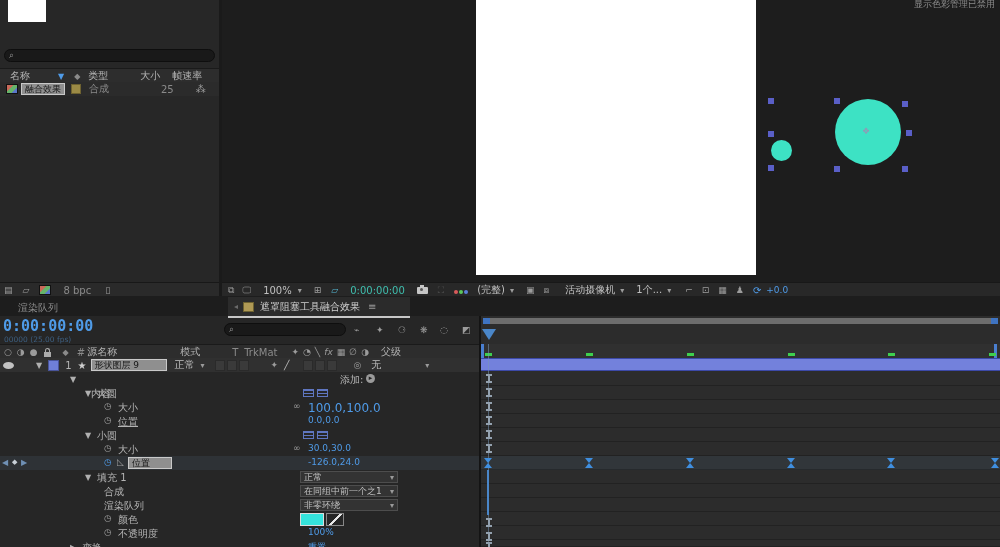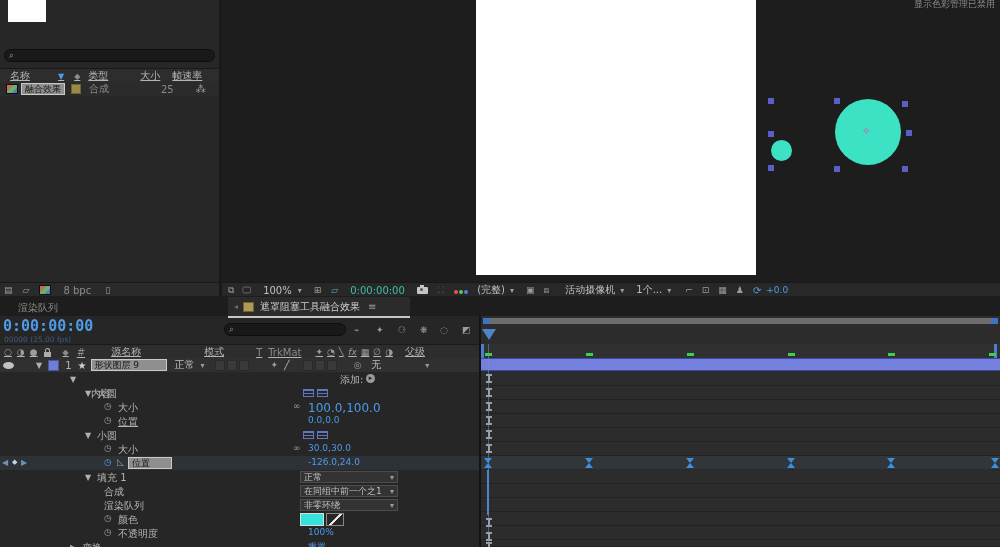--- a/index.html
+++ b/index.html
@@ -7,21 +7,21 @@
         font-family:"DejaVu Sans",sans-serif;font-size:10px;color:#b4b4b4;}
   .abs{position:absolute;}
   .txt{white-space:nowrap;}
   .blue{color:#4F9BE8;}
   .dim{color:#8a8a8a;}
   .dropbox{border:1px solid #4d4d4d;background:#333;color:#c0c0c0;font-size:9px;
            display:flex;align-items:center;padding:0 3px;box-sizing:border-box;overflow:hidden;}
   .dropbox .arrow{margin-left:auto;color:#9a9a9a;font-size:8px;}
   .searchbox{background:#191919;border:1px solid #0e0e0e;border-radius:7px;color:#8a8a8a;
              display:flex;align-items:center;padding:0 4px;box-sizing:border-box;font-size:9px;}
-  .hdr{background:#2d2d2d;border-top:1px solid #1a1a1a;border-bottom:4px solid #6d28d9;text-decoration:underline;}
+  .hdr{background:#2d2d2d;border-top:1px solid #1a1a1a;border-bottom:4px solid #6d28d9;}
   
   .kf{position:absolute;width:9px;height:10px;}
   .kf:before,.kf:after{content:"";position:absolute;left:0;border-left:4px solid transparent;border-right:4px solid transparent;}
   .kf:before{top:0;border-top:5px solid #3F8FE0;}
   .kf:after{bottom:0;border-bottom:5px solid #3F8FE0;}
   
   .ibeam{position:absolute;width:6px;height:9px;
          background:linear-gradient(to right,transparent 2px,#93a1af 2px,#93a1af 4px,transparent 4px);}
   .ibeam:before{content:"";position:absolute;top:0;left:0;right:0;height:2px;background:#93a1af;}
   .ibeam:after{content:"";position:absolute;bottom:0;left:0;right:0;height:2px;background:#93a1af;}
@@ -159,21 +159,21 @@
     <span class="abs icn" style="left:440px;top:29px;">◌</span>
     <span class="abs icn" style="left:462px;top:29px;">◩</span>
 
     <div class="abs hdr" style="left:0;top:48px;width:481px;height:14px;display:flex;align-items:center;">
       <span class="icn" style="margin-left:4px;">○</span>
       <span class="icn" style="margin-left:5px;">◑</span>
       <span class="icn" style="margin-left:5px;">●</span>
       <span class="lock" style="margin-left:6px;"></span>
       <span style="margin-left:12px;color:#8a8a8a;font-size:8px;">◆</span>
       <span class="txt dim" style="margin-left:8px;">#</span>
-      <span class="txt" style="margin-left:26px;">源名称</span>
+      <span class="txt" style="margin-left:2px;">源名称</span>
       <span class="txt" style="margin-left:63px;">模式</span>
       <span class="txt dim" style="margin-left:32px;">T</span>
       <span class="txt dim" style="margin-left:6px;">TrkMat</span>
       <span class="icn" style="margin-left:14px;">✦</span>
       <span class="icn" style="margin-left:4px;">◔</span>
       <span class="icn" style="margin-left:4px;">╲</span>
       <span class="icn" style="margin-left:4px;font-style:italic;">fx</span>
       <span class="icn" style="margin-left:4px;">▦</span>
       <span class="icn" style="margin-left:4px;">∅</span>
       <span class="icn" style="margin-left:4px;">◑</span>

